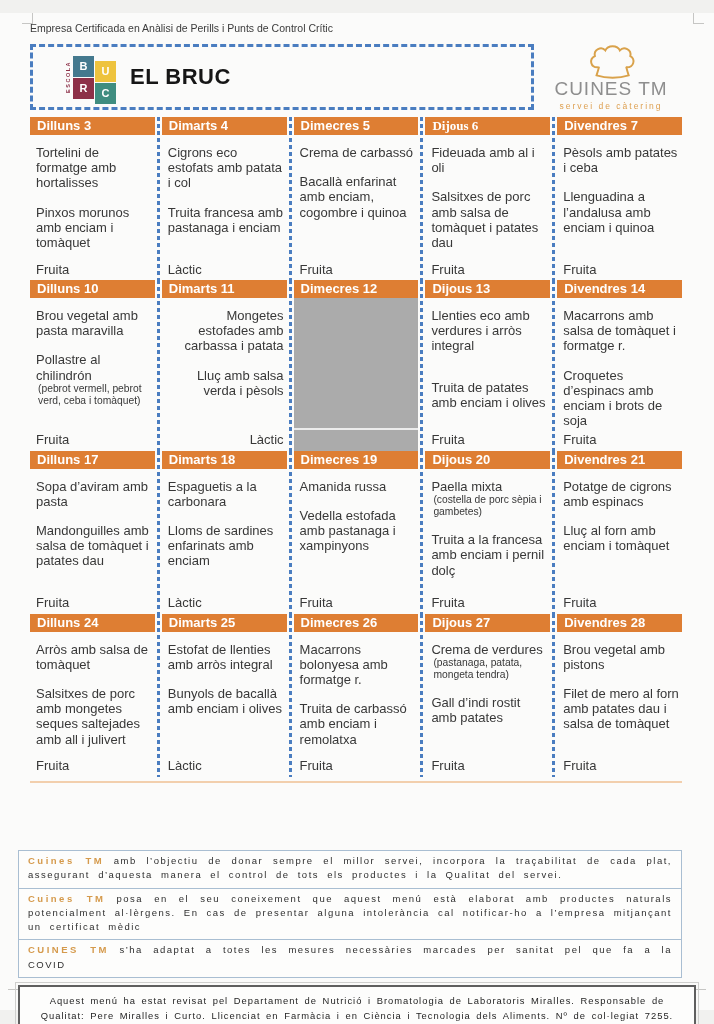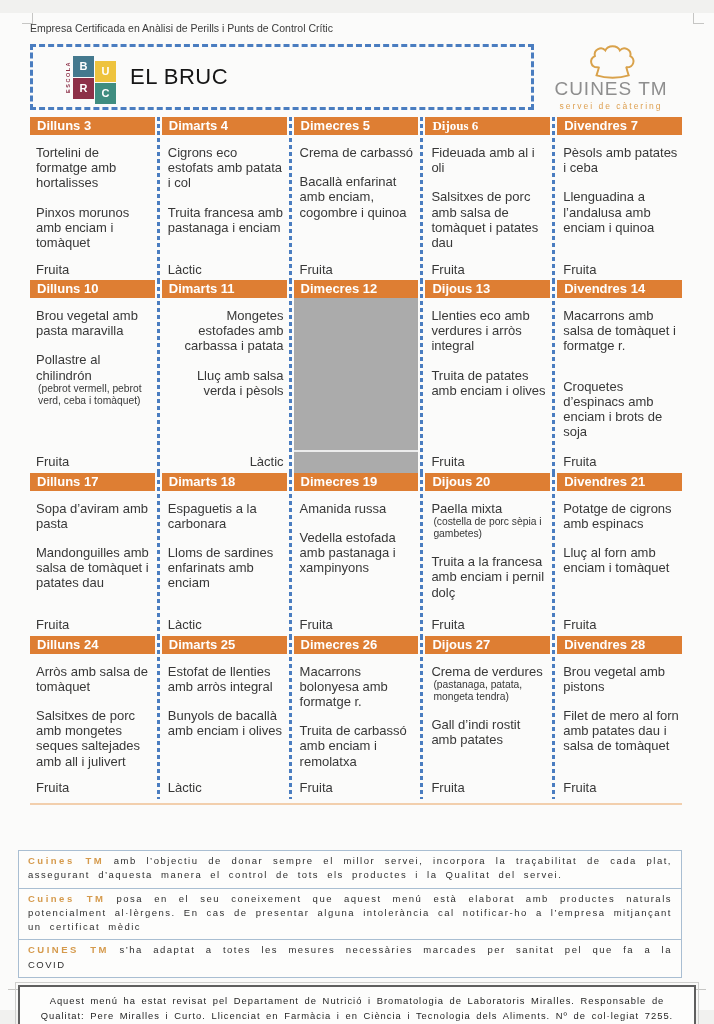--- a/index.html
+++ b/index.html
@@ -23,21 +23,21 @@
 
   .cert-line{position:absolute;left:30px;top:22px;font-size:10.5px;color:#3b3b3b;}
 
   .header-band{position:absolute;left:30px;top:44px;width:652px;height:70px;display:flex;align-items:flex-start;}
   .school-box{flex:1;height:66px;border:3px dashed var(--separator-blue);display:flex;align-items:center;padding-left:32px;}
   .school-logo{display:flex;align-items:center;}
   .logo-vertical{writing-mode:vertical-rl;transform:rotate(180deg);font-size:5.5px;letter-spacing:1.5px;color:#8d3048;font-weight:bold;margin-right:2px;}
   .logo-squares{display:grid;grid-template-columns:21px 21px;grid-auto-rows:21px;gap:1px;}
   .sq{color:#fff;font-weight:bold;font-size:11px;line-height:21px;text-align:center;}
   .sq:nth-child(2),.sq:nth-child(4){transform:translateY(5px);}
-  .school-name{font-size:22px;font-weight:normal;color:#161616;letter-spacing:0.5px;margin-left:14px;}
+  .school-name{font-size:22px;font-weight:bold;color:#161616;letter-spacing:0.5px;margin-left:14px;}
   .caterer{width:142px;margin-left:6px;text-align:center;padding-top:0;}
   .caterer svg{display:block;margin:0 auto -3px auto;}
   .caterer-name{font-size:19px;color:var(--caterer-gray);letter-spacing:1px;}
   .caterer-tagline{font-size:8.5px;color:#dd9f4f;letter-spacing:2px;margin-top:1px;}
   .caterer-reg{font-size:10.5px;color:#1d1d1d;margin-top:11px;letter-spacing:0.3px;}
 
   .menu-table{position:absolute;left:30px;top:117px;width:652px;}
   .week-section{display:grid;grid-template-columns:1fr 3px 1fr 3px 1fr 3px 1fr 3px 1fr;column-gap:2px;grid-template-rows:18px minmax(145px,auto);}
   .col-sep{background:repeating-linear-gradient(to bottom,var(--separator-blue) 0 4px,transparent 4px 7px);}
   .day-header{background:var(--header-bar);color:#fff;font-weight:bold;font-size:13px;line-height:18px;padding-left:7px;white-space:nowrap;overflow:hidden;}
@@ -174,32 +174,32 @@
           <div class="menu-item">
             <div class="item-text">Lluç amb salsa verda i pèsols</div>
           </div>
           <div class="dessert">Làctic</div>
         </div>
         <div class="col-sep" style="grid-area: 1 / 4 / span 2;"></div>
         <div class="day-header" style="grid-area: 1 / 5;">Dimecres 12</div>
         <div class="day-cell grayed" style="grid-area: 2 / 5;"></div>
         <div class="col-sep" style="grid-area: 1 / 6 / span 2;"></div>
         <div class="day-header" style="grid-area: 1 / 7;">Dijous 13</div>
-        <div class="day-cell" style="grid-area: 2 / 7;">
+        <div class="day-cell" style="grid-area: 2 / 7; gap: 12px;">
           <div class="menu-item">
             <div class="item-text">Llenties eco amb verdures i arròs integral</div>
           </div>
           <div class="menu-item">
             <div class="item-text">Truita de patates amb enciam i olives</div>
           </div>
           <div class="dessert">Fruita</div>
         </div>
         <div class="col-sep" style="grid-area: 1 / 8 / span 2;"></div>
         <div class="day-header" style="grid-area: 1 / 9;">Divendres 14</div>
-        <div class="day-cell" style="grid-area: 2 / 9; gap: 11px;">
+        <div class="day-cell" style="grid-area: 2 / 9;">
           <div class="menu-item">
             <div class="item-text">Macarrons amb salsa de tomàquet i formatge r.</div>
           </div>
           <div class="menu-item">
             <div class="item-text">Croquetes d’espinacs amb enciam i brots de soja</div>
           </div>
           <div class="dessert">Fruita</div>
         </div>
       </div>
       <div class="week-section">

